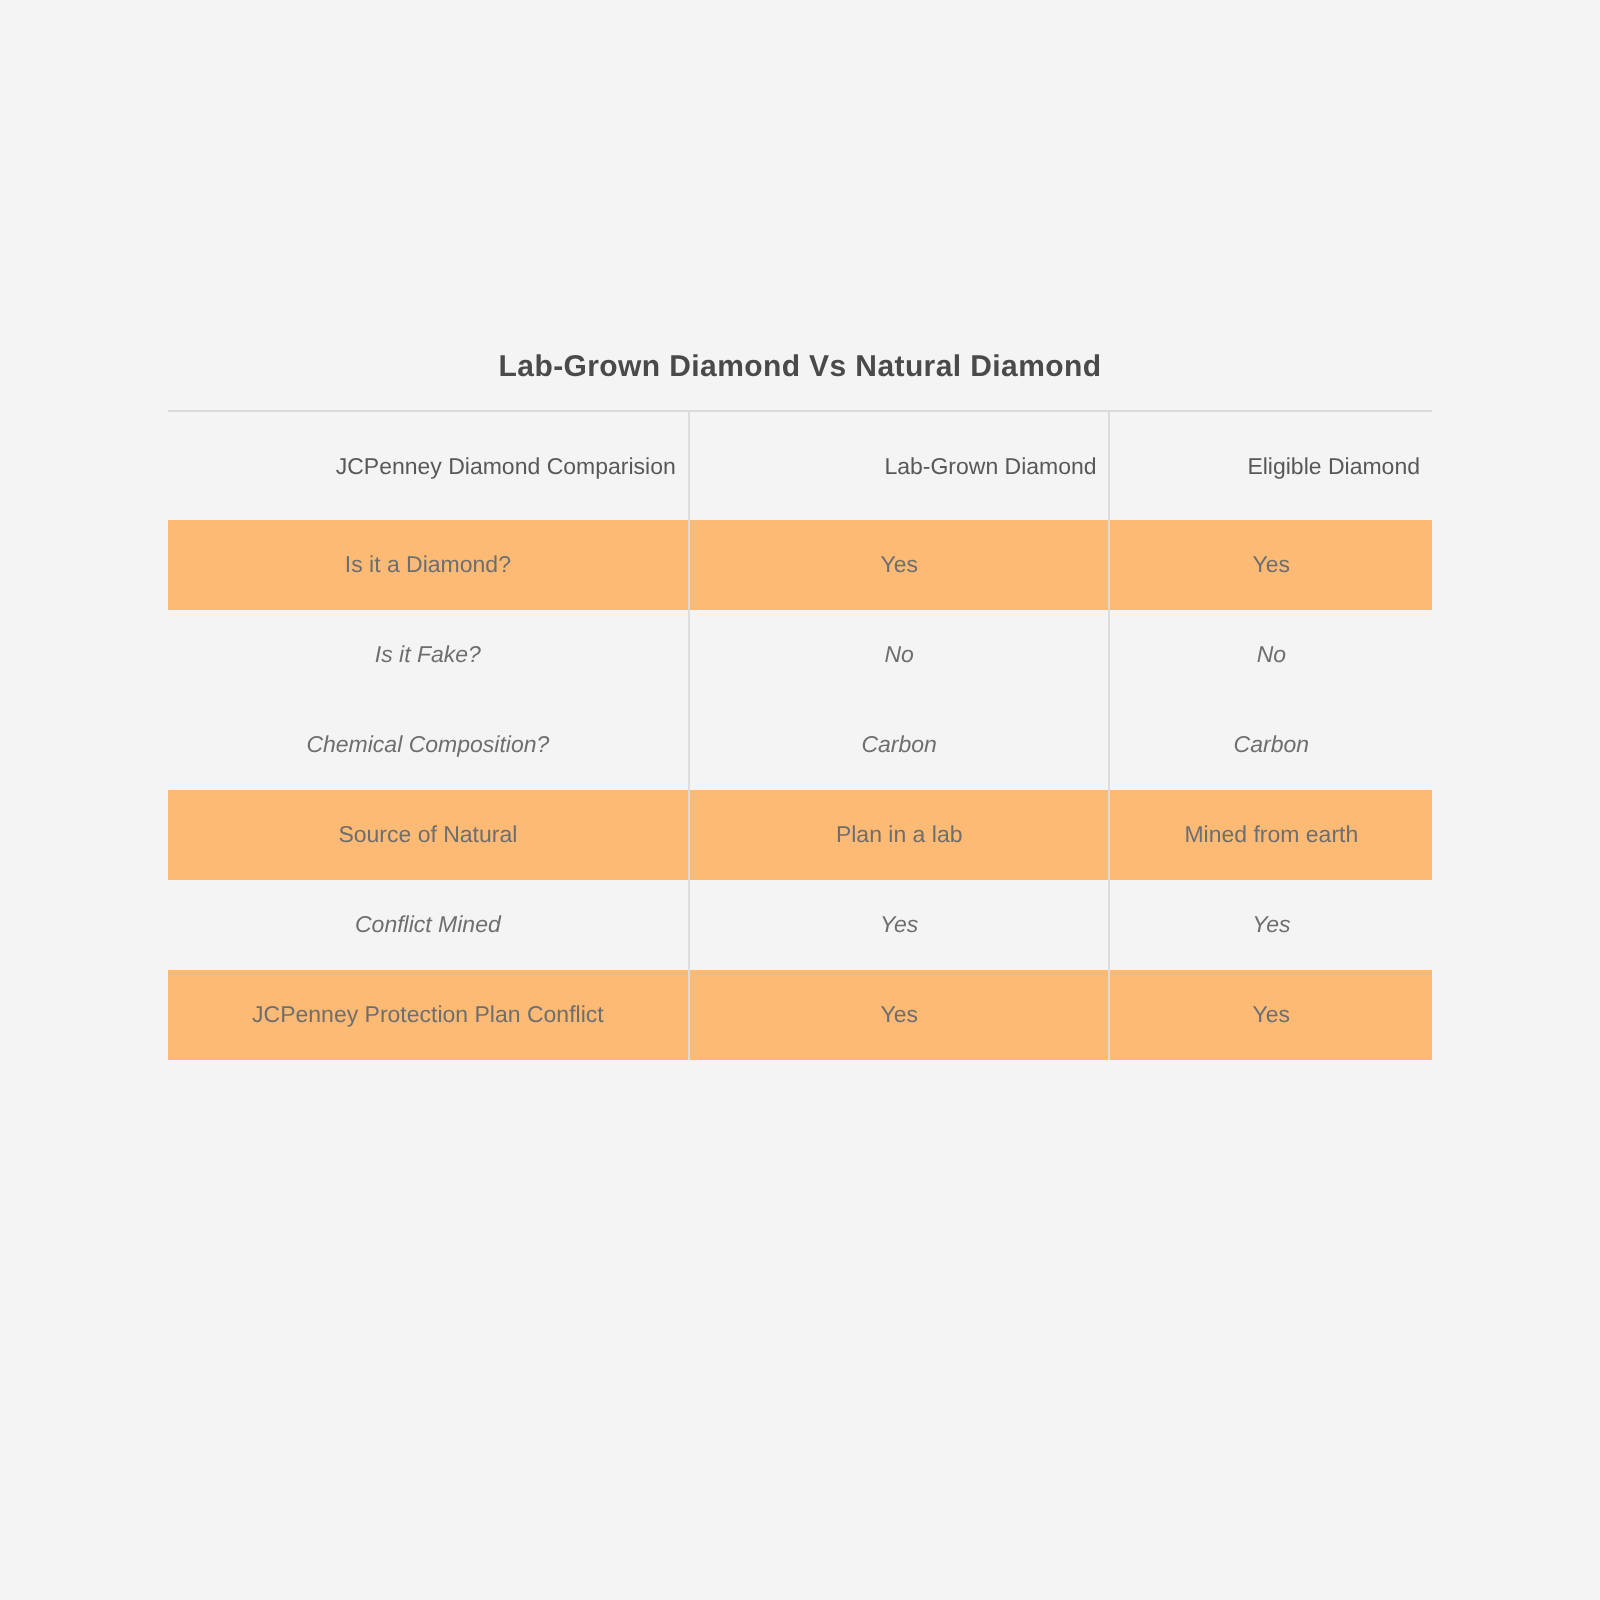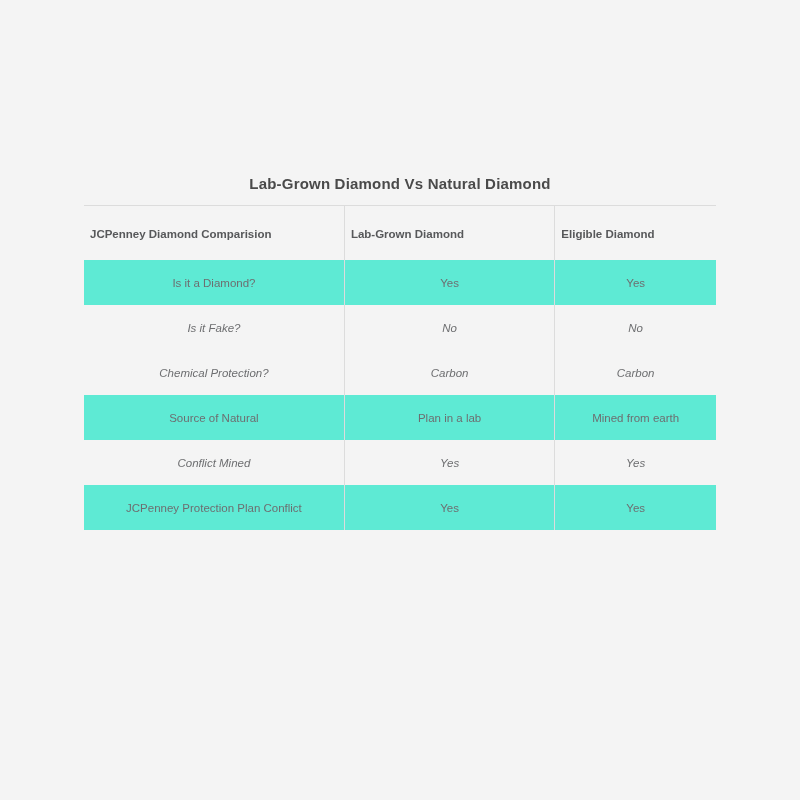--- a/index.html
+++ b/index.html
@@ -38,42 +38,42 @@
     width: 100%;
     border-collapse: collapse;
     table-layout: fixed;
   }
   table.compare col.c0 { width: 41.2%; }
   table.compare col.c1 { width: 33.3%; }
   table.compare col.c2 { width: 25.5%; }
 
   table.compare th {
     font-size: 11.5px;
-    font-weight: bold;
+    font-weight: normal;
     color: #57585a;
-    text-align: left;
+    text-align: right;
     padding: 22px 6px 20px 6px;
     background: transparent;
     border-right: 1px solid #dcdcdc;
   }
   table.compare th:last-child {
     border-right: none;
   }
   table.compare td {
     font-size: 11.5px;
     color: #6d6e70;
     text-align: center;
     padding: 17px 6px 16px 6px;
     border-right: 1px solid #dcdcdc;
   }
   table.compare td:last-child {
     border-right: none;
   }
   tr.shaded td {
-    background: #5eead4;
+    background: #fdba74;
   }
   tr.plain td {
     background: transparent;
     font-style: italic;
   }
 </style>
 </head>
 <body>
 
 <div class="page">
@@ -99,21 +99,21 @@
           <td>Is it a Diamond?</td>
           <td>Yes</td>
           <td>Yes</td>
         </tr>
         <tr class="plain">
           <td>Is it Fake?</td>
           <td>No</td>
           <td>No</td>
         </tr>
         <tr class="plain">
-          <td>Chemical Protection?</td>
+          <td>Chemical Composition?</td>
           <td>Carbon</td>
           <td>Carbon</td>
         </tr>
         <tr class="shaded">
           <td>Source of Natural</td>
           <td>Plan in a lab</td>
           <td>Mined from earth</td>
         </tr>
         <tr class="plain">
           <td>Conflict Mined</td>

